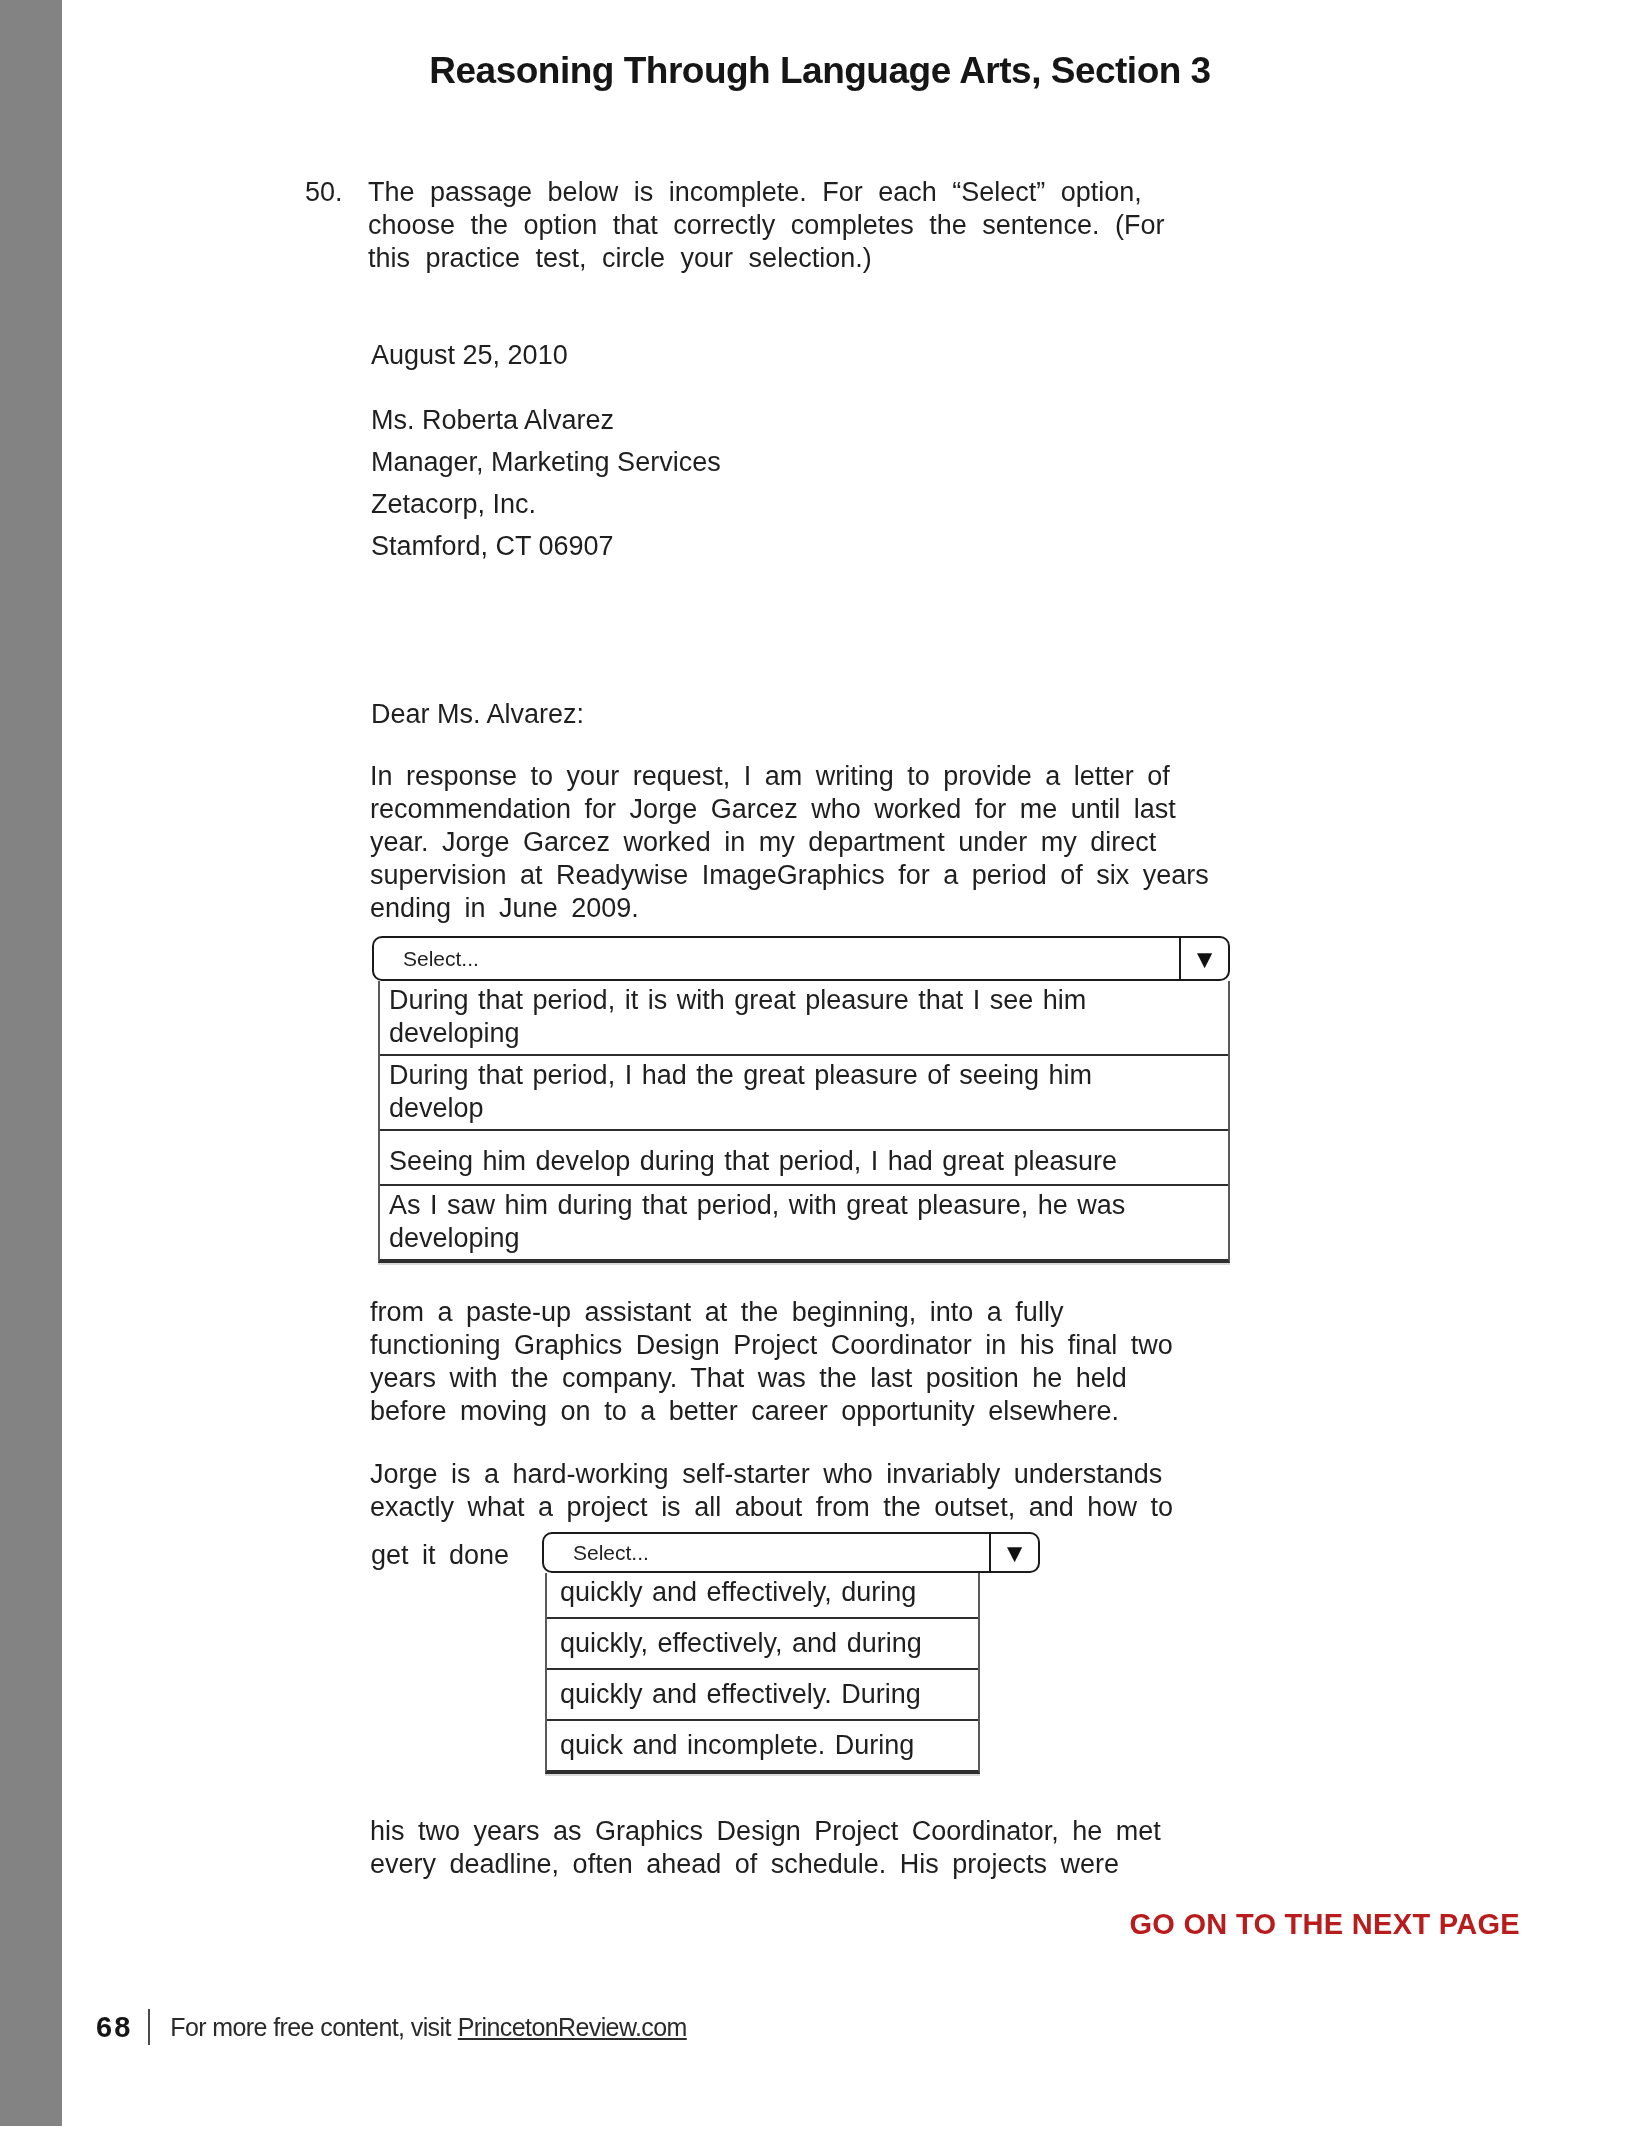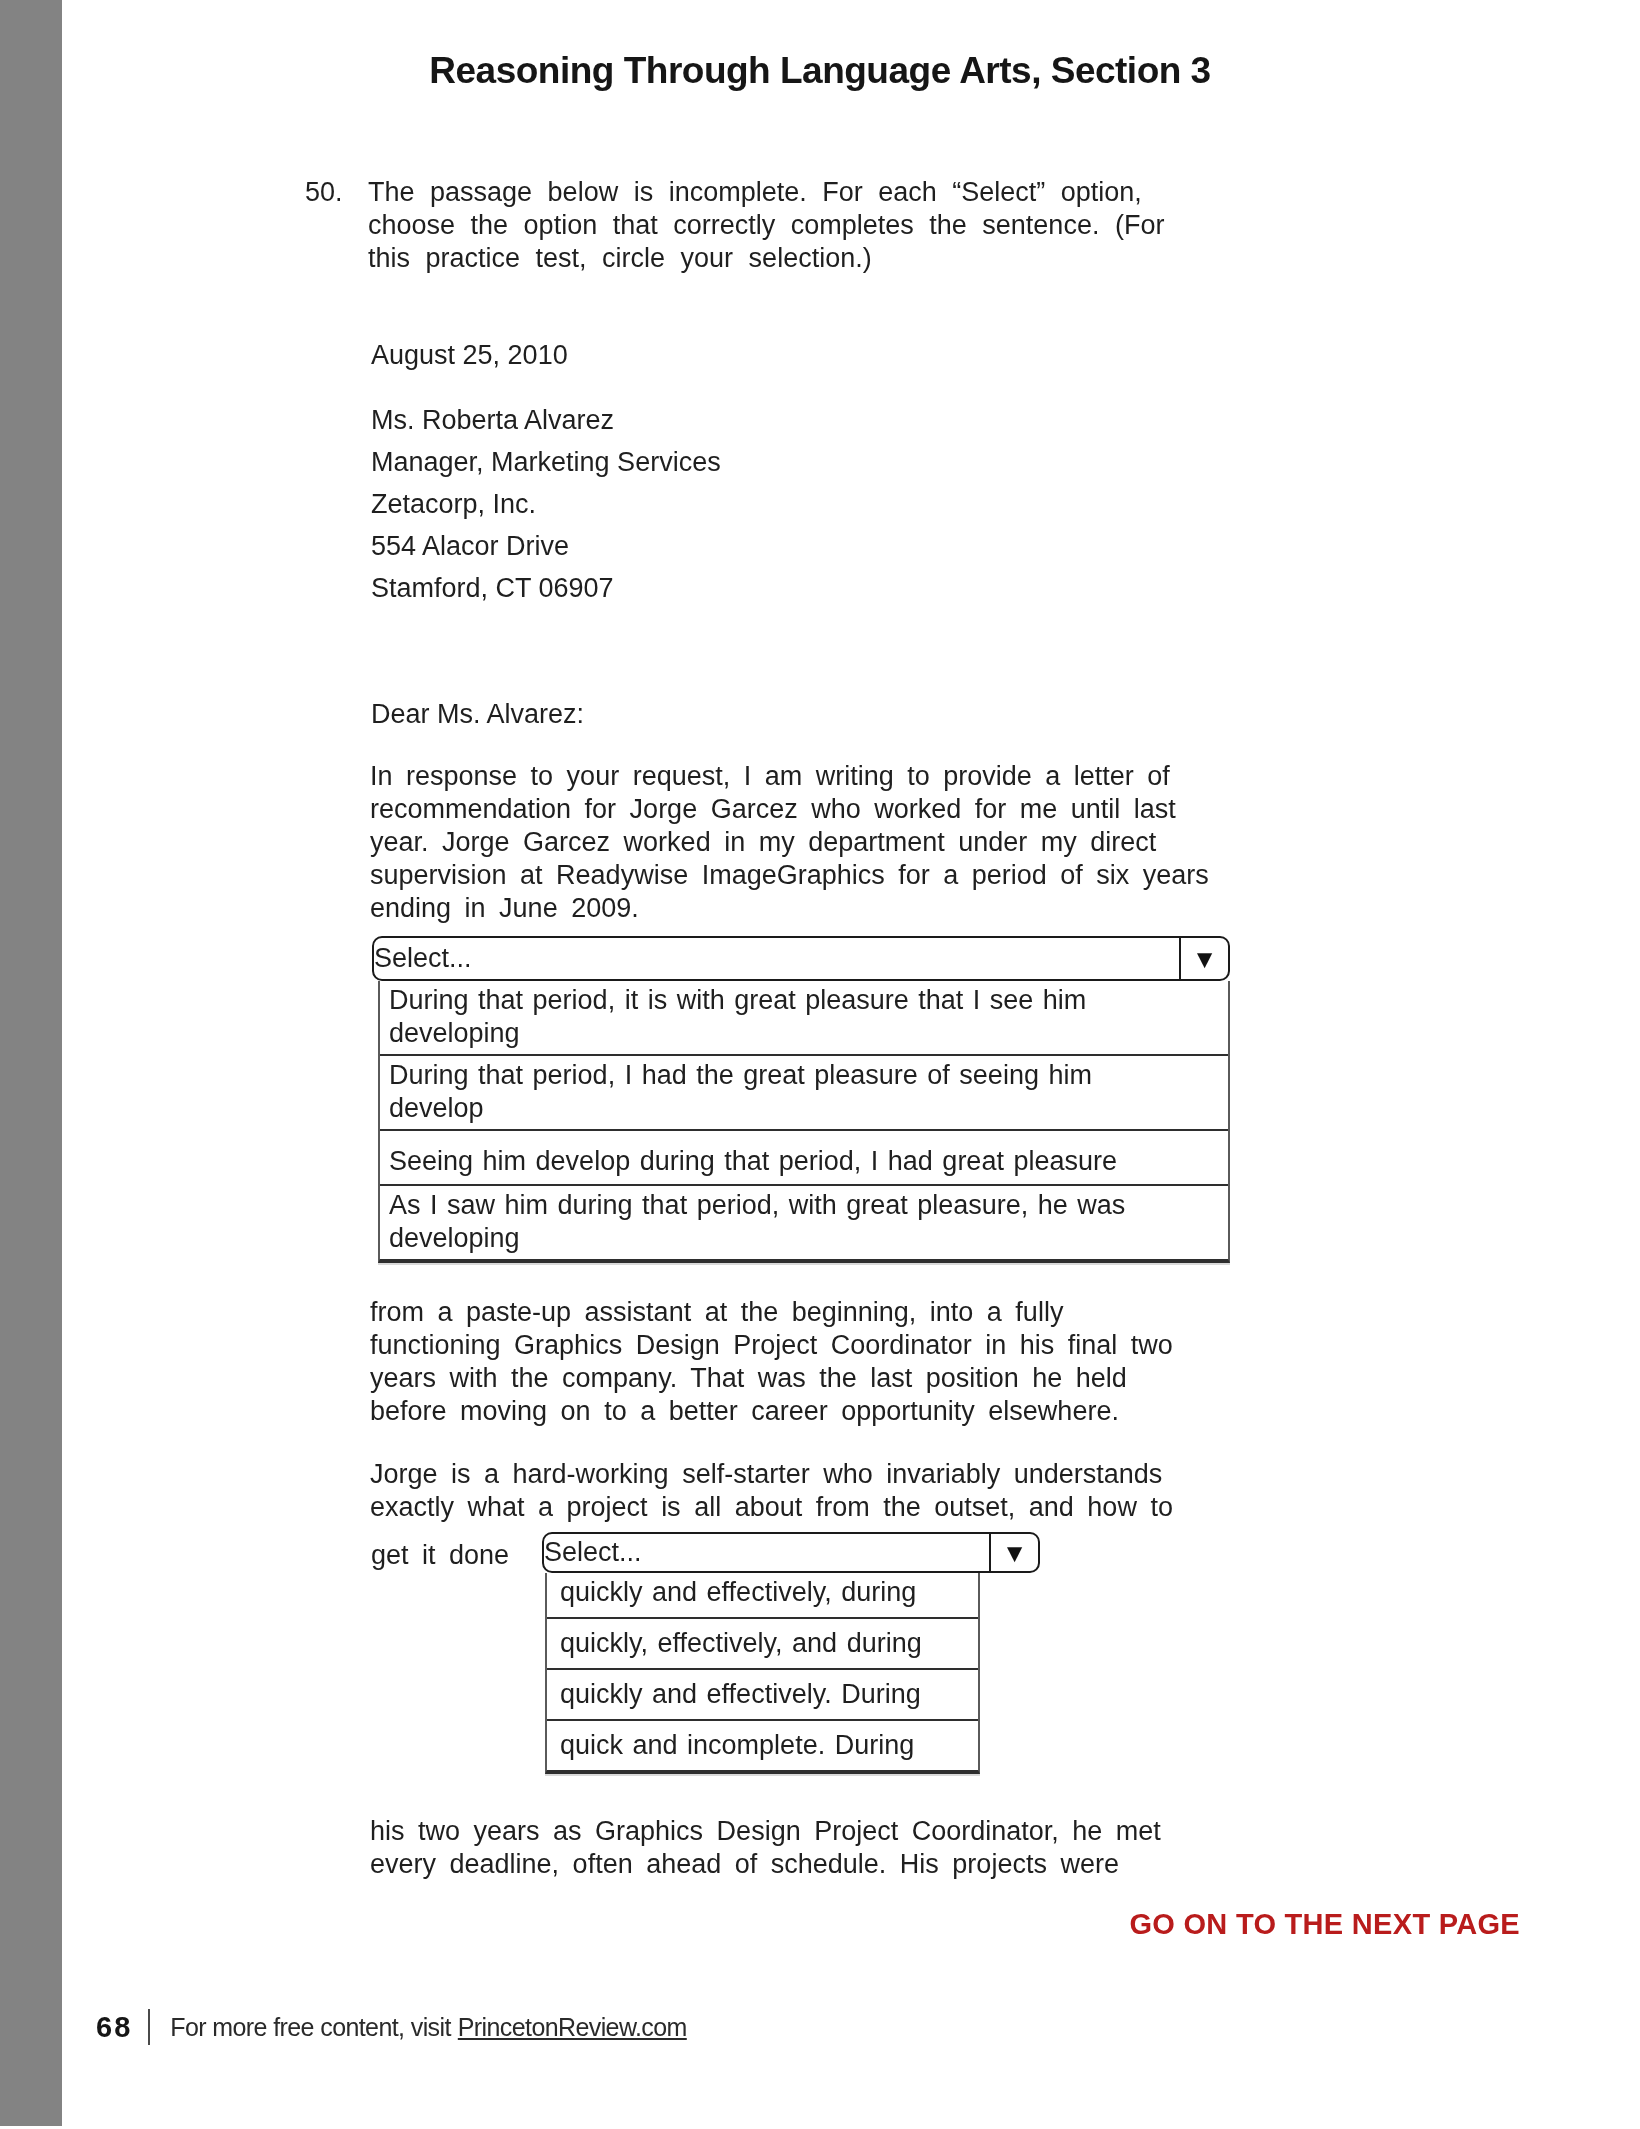--- a/index.html
+++ b/index.html
@@ -35,21 +35,21 @@
   .p4 { top:1815px; }
   .inline-text { position:absolute; left:371px; top:1540px; margin:0; font-size:27px; word-spacing:6px; }
 
   .select-header {
     position:absolute; box-sizing:border-box; background:#fff;
     border:2px solid #1a1a1a; border-radius:10px;
     display:flex; align-items:center; cursor:pointer;
   }
   .s1 { left:372px; top:936px;  width:858px; height:45px; }
   .s2 { left:542px; top:1532px; width:498px; height:41px; }
-  .select-label { flex:1; padding-left:0; font-size:27px; color:#1f1f1f; }
+  .select-label { flex:1; padding-left:29px; font-size:21px; color:#1f1f1f; }
   .arrow-box {
     flex:none; width:47px; align-self:stretch;
     border-left:2px solid #1a1a1a;
     display:flex; align-items:center; justify-content:center;
   }
   .arrow { font-size:26px; line-height:1; color:#111; }
 
   .options {
     position:absolute; box-sizing:border-box; background:#fff;
     border-left:2px solid #5a5a5a; border-right:2px solid #5a5a5a;
@@ -94,21 +94,20 @@
 choose the option that correctly completes the sentence. (For
 this practice test, circle your selection.)</p>
   </div>
 
   <p class="date">August 25, 2010</p>
 
   <div class="address">
     <p>Ms. Roberta Alvarez</p>
     <p>Manager, Marketing Services</p>
     <p>Zetacorp, Inc.</p>
-    <p>554 Alacor Drive</p>
     <p>Stamford, CT 06907</p>
   </div>
 
   <p class="salutation">Dear Ms. Alvarez:</p>
 
   <p class="para p1">In response to your request, I am writing to provide a letter of
 recommendation for Jorge Garcez who worked for me until last
 year. Jorge Garcez worked in my department under my direct
 supervision at Readywise ImageGraphics for a period of six years
 ending in June 2009.</p>

